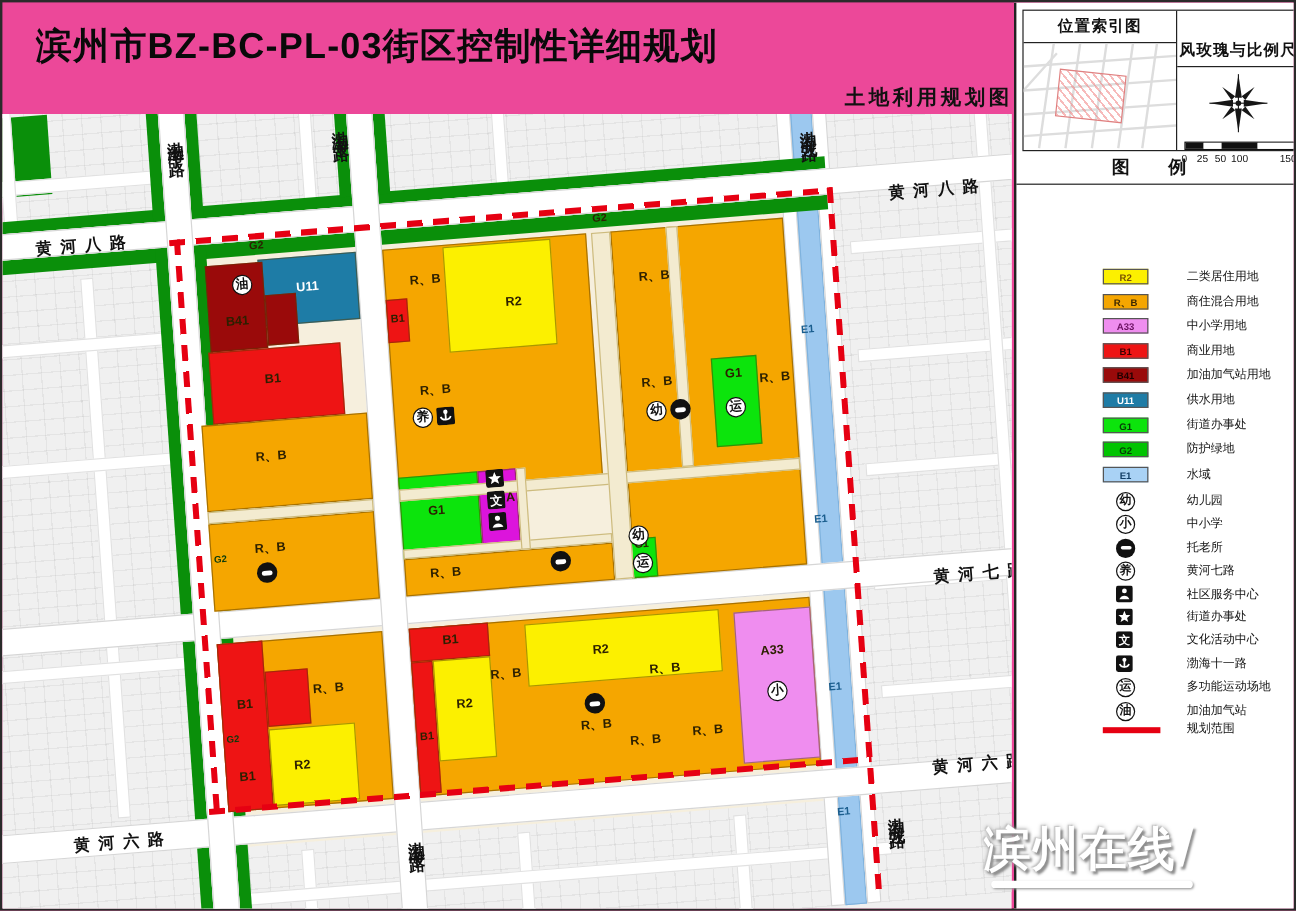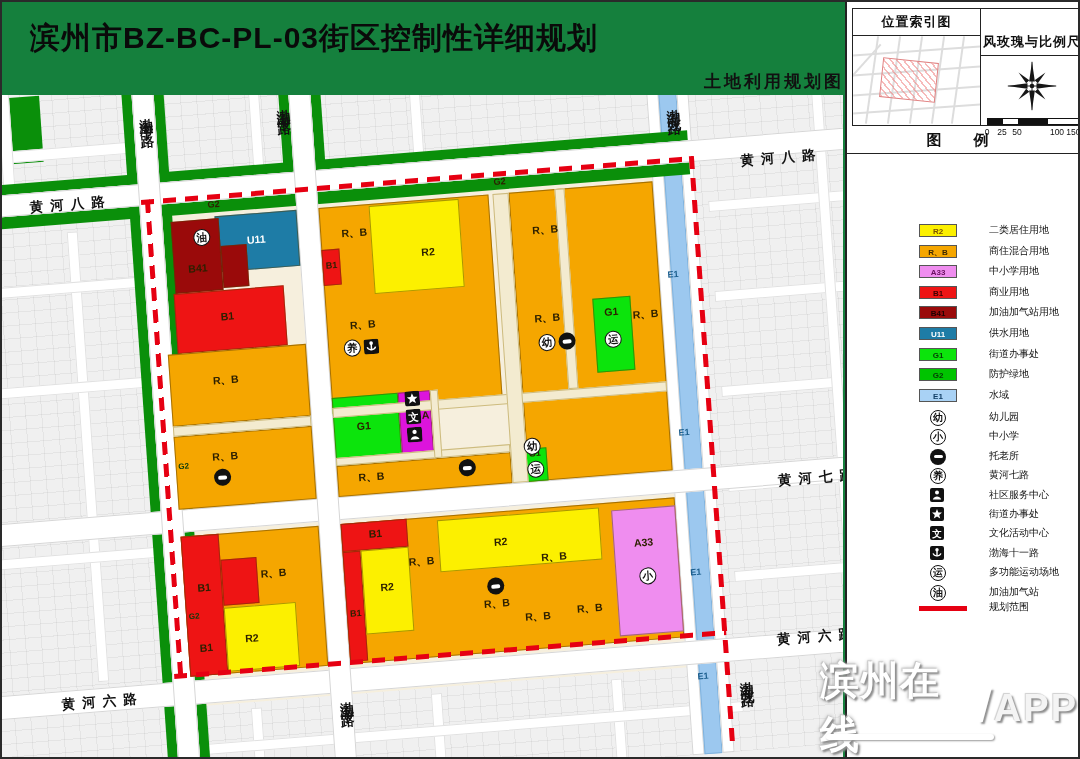--- a/index.html
+++ b/index.html
@@ -1,16 +1,16 @@
 <!DOCTYPE html>
 <html><head>
 <meta charset="utf-8">
 <style>
   html,body{margin:0;padding:0;background:#888;}
-  .page{position:relative;width:1080px;height:759px;background:#15803d;overflow:hidden;
+  .page{position:relative;width:1080px;height:759px;background:#ec4899;overflow:hidden;
         border:2px solid #2a2a2a;box-sizing:border-box;
         font-family:"Liberation Sans","DejaVu Sans",sans-serif;}
   
   .title{position:absolute;left:28px;top:16px;font-size:30px;font-weight:bold;color:#0a0a0a;letter-spacing:1px;white-space:nowrap;}
   .subtitle{position:absolute;left:702px;top:68px;font-size:17px;font-weight:bold;color:#111;letter-spacing:3px;white-space:nowrap;}
   
   .map{position:absolute;left:0;top:93px;width:841px;height:664px;overflow:hidden;background:#f0f0f0;}
   .wrap{position:absolute;left:154px;top:120px;width:0;height:0;transform-origin:0 0;
         transform:matrix(1,-0.08,0.07,1,0,0);}
   .r{position:absolute;box-sizing:border-box;}
@@ -282,21 +282,21 @@
           </svg>
         <div class="sbar" style="left: 6px; top: 62px; width: 90px;">
               <div style="width: 15px; height: 100%; background: rgb(17, 17, 17);"></div>
               <div style="width: 15px; height: 100%; background: rgb(255, 255, 255);"></div>
               <div style="width: 30px; height: 100%; background: rgb(17, 17, 17);"></div>
               <div style="width: 30px; height: 100%; background: rgb(255, 255, 255);"></div>
             </div>
             <div class="stick" style="left: 6px; top: 71px;">0</div>
             <div class="stick" style="left: 21px; top: 71px;">25</div>
             <div class="stick" style="left: 36px; top: 71px;">50</div>
-            <div class="stick" style="left: 76px; top: 71px;">100</div>
+            <div class="stick" style="left: 52px; top: 71px;">100</div>
             <div class="stick" style="left: 96px; top: 71px;">150M</div>
           </div>
       </div>
     </div>
     <div class="legband">图  例</div>
     <div id="legend">
         <div class="lrow" style="top: 221px;">
           <div class="lsw" style="background: rgb(252, 240, 0); color: rgb(122, 82, 0);">R2</div>
           <div class="llab">二类居住用地</div>
         </div>
@@ -410,16 +410,15 @@
         <div class="lrow" style="top: 598px;">
           <div class="lline" style="background: rgb(230, 0, 18);"></div>
           <div class="llab">规划范围</div>
         </div>
       </div>
   </div>
 
   <div class="wm">
     <span class="t1">滨州在线</span>
     <span class="sl">/</span>
-    <span class="t2">APP</span>
     <span class="bar"></span>
   </div>
 </div>
 
 </body></html>

